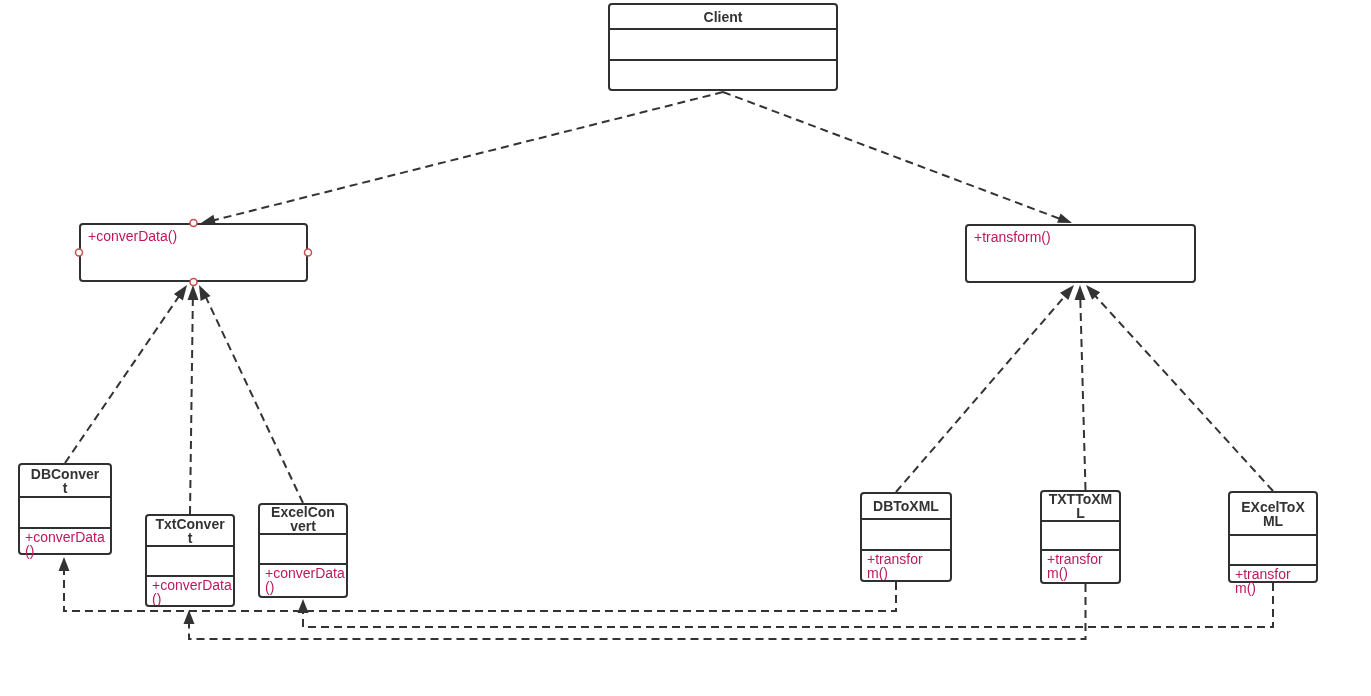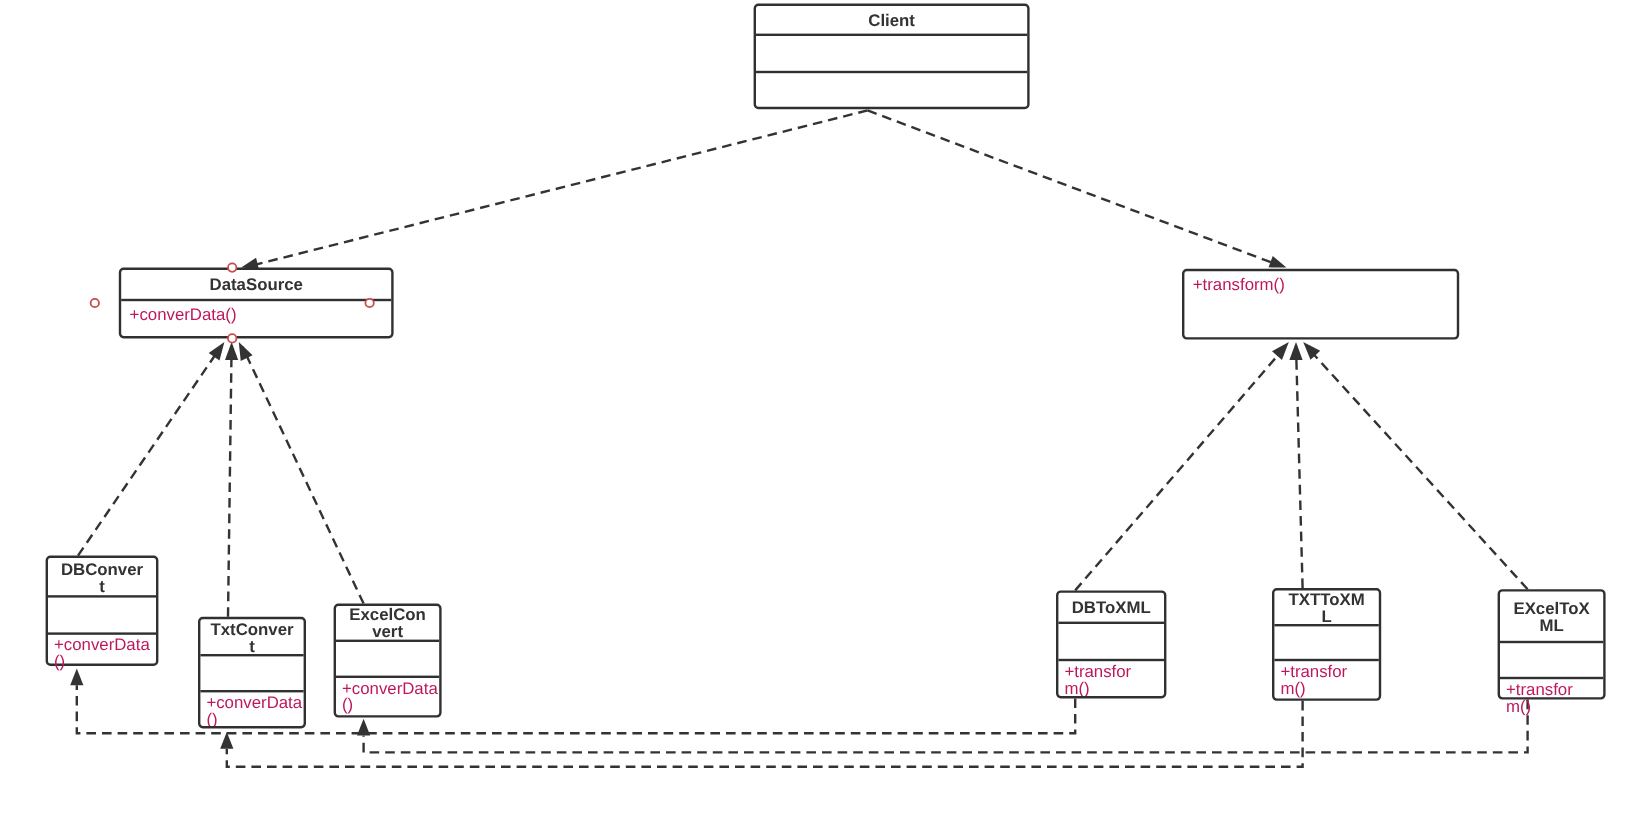--- a/index.html
+++ b/index.html
@@ -5,21 +5,21 @@
   html,body{margin:0;padding:0;background:#ffffff;}
   #canvas{
     position:relative;width:1371px;height:696px;background:#ffffff;overflow:hidden;
     font-family:"Liberation Sans","DejaVu Sans",sans-serif;
   }
   svg.layer{position:absolute;left:0;top:0;}
   #edges{z-index:1;}
   #overlay{z-index:3;pointer-events:none;}
   .cls{
     position:absolute;background:#ffffff;border:2px solid #303030;border-radius:4px;
-    box-sizing:border-box;z-index:2;margin-left:20px;
+    box-sizing:border-box;z-index:2;
   }
   .row{box-sizing:border-box;overflow:hidden;}
   .rowline{border-bottom:2px solid #303030;}
   .title{
     display:flex;align-items:center;justify-content:center;
     font-weight:bold;font-size:14px;line-height:14px;color:#333333;text-align:center;
   }
   .tw{display:inline-block;word-break:break-all;}
   .small .tw{max-width:70px;}
   .methods{font-size:14px;line-height:14px;color:#be185d;padding:1px 0 0 5px;}
@@ -64,23 +64,20 @@
 
   <div class="cls wide" style="left:608px;top:3px;width:230px;height:88px">
     <div class="row rowline title" style="height:25px">
       <span class="tw">Client</span>
     </div>
     <div class="row rowline" style="height:31px"></div>
     <div class="row" style="height:28px"></div>
   </div>
 
   <div class="cls wide" style="left:79px;top:223px;width:229px;height:59px">
-    <div class="row rowline title" style="height:26px">
-      <span class="tw">DataSource</span>
-    </div>
     <div class="row methods" style="height:29px">
       <span class="mw">+converData()</span>
     </div>
   </div>
 
   <div class="cls wide" style="left:965px;top:224px;width:231px;height:59px">
     <div class="row methods" style="height:29px">
       <span class="mw">+transform()</span>
     </div>
   </div>
@@ -118,21 +115,21 @@
   <div class="cls small mright" style="left:860px;top:492px;width:92px;height:90px">
     <div class="row rowline title" style="height:26px">
       <span class="tw">DBToXML</span>
     </div>
     <div class="row rowline" style="height:31px"></div>
     <div class="row methods" style="height:29px">
       <span class="mw">+transform()</span>
     </div>
   </div>
 
-  <div class="cls small mright" style="left:1040px;top:490px;width:91px;height:94px">
+  <div class="cls small mright" style="left:1040px;top:490px;width:81px;height:94px">
     <div class="row rowline title" style="height:30px">
       <span class="tw">TXTToXML</span>
     </div>
     <div class="row rowline" style="height:29px"></div>
     <div class="row methods" style="height:31px">
       <span class="mw">+transform()</span>
     </div>
   </div>
 
   <div class="cls small mright" style="left:1228px;top:491px;width:90px;height:92px">

